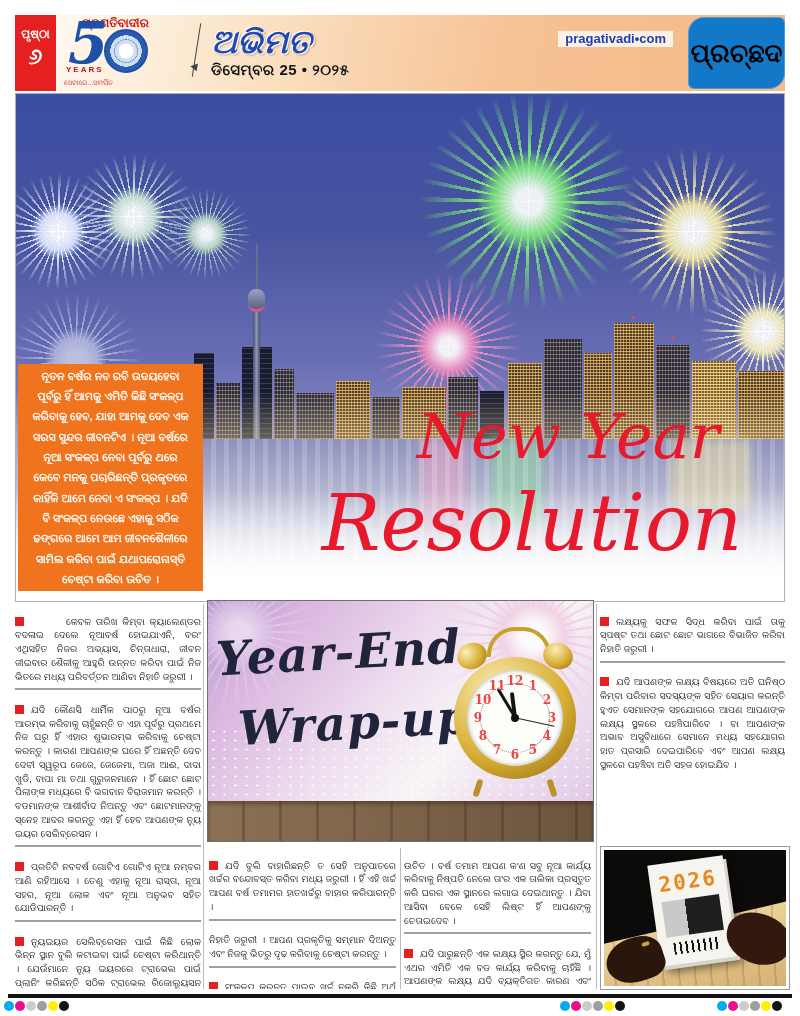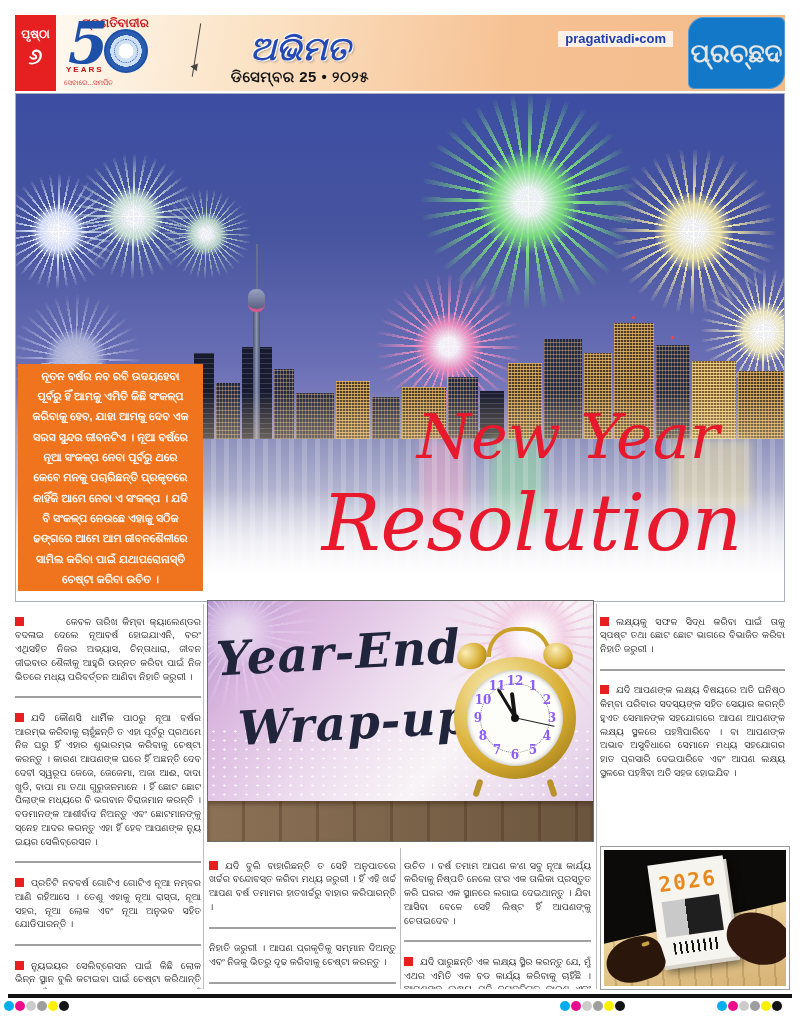--- a/index.html
+++ b/index.html
@@ -17,33 +17,33 @@
                font-family:"DejaVu Serif",serif;font-style:italic}
   .anniv .emblem{position:absolute;left:42px;top:12px;width:44px;height:44px;border-radius:50%;
                  background:radial-gradient(circle,#ffffff 0 26%,#cfe0f5 27% 55%,#2a5cb0 56% 100%);
                  border:2px solid #1d50a8;box-sizing:border-box}
   .anniv .emblem i{position:absolute;inset:8px;border:1px dotted #2a5cb0;border-radius:50%}
   .anniv .above{position:absolute;left:20px;top:-1px;font-size:12px;color:#c41212;font-weight:bold;white-space:nowrap}
   .anniv .years{position:absolute;left:4px;top:48px;font-size:8px;color:#c41212;font-weight:bold;letter-spacing:2px}
   .anniv .tagline{position:absolute;left:2px;top:62px;font-size:7px;color:#d42a2a;white-space:nowrap}
   .tick{position:absolute;left:181px;top:8px;width:1px;height:54px;background:#444;transform:rotate(9deg)}
   .tick:after{content:"";position:absolute;left:-7px;top:40px;border:4px solid transparent;border-right:7px solid #444}
-  .masthead{position:absolute;left:196px;top:16px;width:178px;text-align:center}
+  .masthead{position:absolute;left:196px;top:9px;width:178px;}
   .masthead .script{font-family:"DejaVu Serif",serif;font-style:italic;font-weight:bold;font-size:33px;
                     color:#2449b2;text-shadow:1px 1px 0 #fff,-1px -1px 0 #fff,2px 2px 2px rgba(0,0,0,.25);line-height:1.1}
   .masthead .date{font-size:15px;font-weight:bold;color:#141414;margin-top:1px;letter-spacing:.5px}
   .brand{position:absolute;right:112px;top:14px;text-align:right}
   .brand .name{font-size:34px;font-weight:bold;color:#0a0a0a;line-height:1.05;letter-spacing:.5px;
                text-shadow:2px 2px 1px rgba(255,255,255,.95),-1px -1px 1px rgba(255,255,255,.9)}
   .brand .site{display:inline-block;background:rgba(255,255,255,.78);color:#1d3fae;font-weight:bold;
                font-size:13px;padding:0 7px 1px;margin-top:2px}
   .tagbox{position:absolute;right:0;top:2px;width:97px;height:72px;background:#1478c8;
           border-radius:16px 6px 16px 6px;display:flex;align-items:center;justify-content:center;
           box-shadow:inset 0 0 0 1px rgba(255,255,255,.25)}
-  .tagbox span{color:#e5e5e5;font-size:26px;font-weight:bold}
+  .tagbox span{color:#000000;font-size:26px;font-weight:bold}
   
   .hero{position:absolute;left:15px;top:93px;width:770px;height:509px;border:1px solid #aab0c0;
         box-sizing:border-box;overflow:hidden;background:#fff}
   .sky{position:absolute;left:0;top:0;right:0;height:345px;
        background:linear-gradient(180deg,#3c4da2 0%,#47549f 40%,#6a6fb5 78%,#8d8ac4 100%)}
   .glow{position:absolute;left:0;right:0;top:298px;height:47px;
         background:linear-gradient(180deg,transparent,rgba(255,228,175,.35))}
   .skyline{position:absolute;left:0;top:196px;width:100%;height:149px}
   .b{position:absolute;bottom:0;background-color:#232741;
      background-image:repeating-linear-gradient(0deg,rgba(255,214,140,.38) 0 1px,transparent 1px 4px),
@@ -78,21 +78,21 @@
   .t1{position:absolute;right:6px;top:312px;width:420px;text-align:center;color:#e8192c;
       font-family:"DejaVu Serif",serif;font-style:italic;font-size:62px;line-height:1}
   .t2{position:absolute;right:2px;top:390px;width:500px;text-align:center;color:#e8192c;
       font-family:"DejaVu Serif",serif;font-style:italic;font-size:78px;line-height:1}
   
   .col{position:absolute;font-size:9.5px;line-height:1.45;color:#151515;text-align:justify;overflow:hidden}
   .col1{left:15px;top:602px;width:186px;height:387px}
   .col2{left:209px;top:846px;width:187px;height:143px}
   .col3{left:404px;top:846px;width:187px;height:143px}
   .col4{left:600px;top:602px;width:185px;height:242px}
-  .para{padding:3px 0 13px;border-bottom:2px solid #a0a0a0;margin-bottom:2px}
+  .para{padding:3px 0 5px;border-bottom:2px solid #a0a0a0;margin-bottom:2px}
   .para:last-child{border-bottom:none}
   .sq{display:none;width:9px;height:9px;background:#e62020;margin-right:7px;vertical-align:-1px}
   .para.has-bullet .sq{display:inline-block}
   .para.wide-gap .sq{margin-right:42px}
   .vrule{position:absolute;width:1px;background:#bcbcbc}
   
   .yew{position:absolute;left:207px;top:600px;width:387px;height:242px;border:1px solid #6f6f6f;
        box-sizing:border-box;overflow:hidden;
        background:linear-gradient(130deg,#b497cf 0%,#dab7df 18%,#efe0f0 45%,#f8f4f6 62%,#ead9ec 82%,#dcc3e4 100%)}
   .yew .snow{position:absolute;left:0;right:0;bottom:34px;height:80px;
@@ -112,21 +112,21 @@
   .bell.r{right:8px;top:12px;transform:rotate(20deg)}
   .handle{position:absolute;left:38px;top:-4px;width:56px;height:26px;border:4px solid #c9a028;
           border-bottom:none;border-radius:28px 28px 0 0}
   .cbody{position:absolute;left:5px;top:26px;width:122px;height:122px;border-radius:50%;
          background:radial-gradient(circle at 35% 28%,#f9edb6,#d8ac30 58%,#8a6a14);
          display:flex;align-items:center;justify-content:center}
   .face{position:relative;width:96px;height:96px;border-radius:50%;background:#fdfdfa;
         box-shadow:inset 0 0 5px rgba(0,0,0,.35)}
   .face .ring{position:absolute;inset:13px;border:1px dotted #777;border-radius:50%}
   .face .num{position:absolute;transform:translate(-50%,-50%);font-family:"DejaVu Serif",serif;
-             font-size:12px;font-weight:bold;color:#8b5cf6}
+             font-size:12px;font-weight:bold;color:#ef4444}
   .face .num:nth-of-type(1){left:48px;top:11px}.face .num:nth-of-type(2){left:66px;top:16px}
   .face .num:nth-of-type(3){left:80px;top:30px}.face .num:nth-of-type(4){left:85px;top:48px}
   .face .num:nth-of-type(5){left:80px;top:66px}.face .num:nth-of-type(6){left:66px;top:80px}
   .face .num:nth-of-type(7){left:48px;top:85px}.face .num:nth-of-type(8){left:30px;top:80px}
   .face .num:nth-of-type(9){left:16px;top:66px}.face .num:nth-of-type(10){left:11px;top:48px}
   .face .num:nth-of-type(11){left:16px;top:30px}.face .num:nth-of-type(12){left:30px;top:16px}
   .hand{position:absolute;transform-origin:50% 100%;background:#141414;border-radius:2px}
   .hand.h{left:46px;top:22px;width:4px;height:26px;transform:rotate(-7deg)}
   .hand.m{left:46.5px;top:14px;width:3px;height:34px;transform:rotate(-31deg)}
   .hand.s{left:47.5px;top:8px;width:1px;height:40px;transform:rotate(102deg);background:#222}

